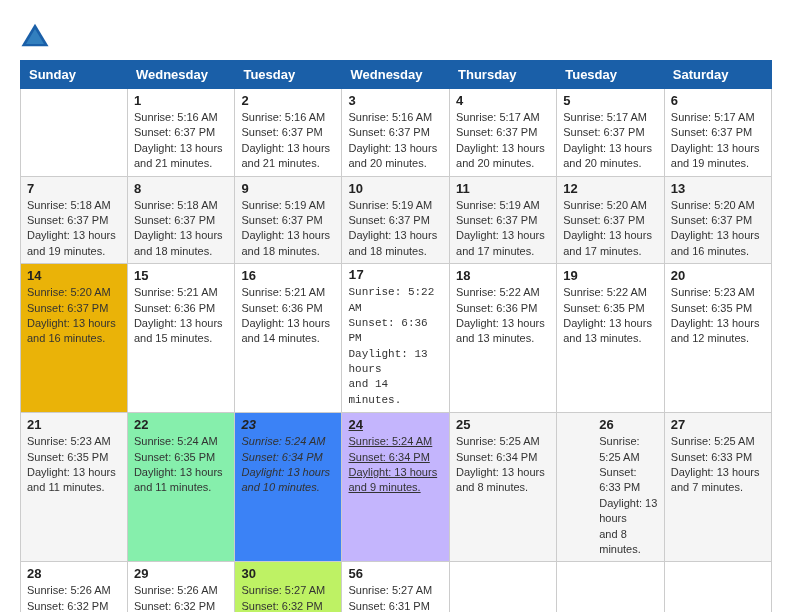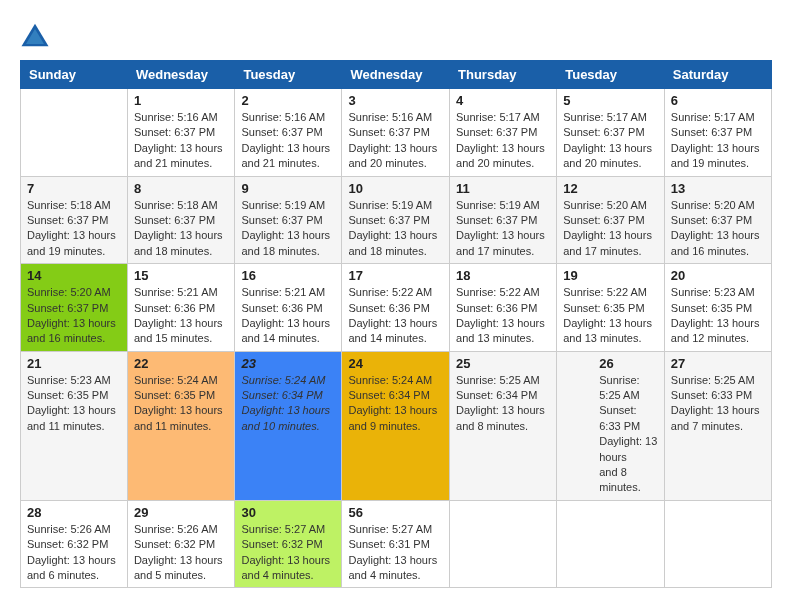--- a/index.html
+++ b/index.html
@@ -224,42 +224,42 @@
         </td>
         <td style="background-color: rgb(245, 245, 245); margin-left: 47px;">
           <span class="day-number">13</span>
           <div class="day-info" style="white-space: pre-line;">Sunrise: 5:20 AM
 Sunset: 6:37 PM
 Daylight: 13 hours
 and 16 minutes.</div>
         </td>
       </tr>
       <tr>
-        <td style="background-color: #84cc16;">
+        <td style="background-color: #eab308;">
           <span class="day-number">14</span>
           <div class="day-info" style="white-space: pre-line;">Sunrise: 5:20 AM
 Sunset: 6:37 PM
 Daylight: 13 hours
 and 16 minutes.</div>
         </td>
         <td style="background-color: rgb(255, 255, 255);">
           <span class="day-number">15</span>
           <div class="day-info" style="white-space: pre-line;">Sunrise: 5:21 AM
 Sunset: 6:36 PM
 Daylight: 13 hours
 and 15 minutes.</div>
         </td>
         <td style="background-color: rgb(255, 255, 255);">
           <span class="day-number">16</span>
           <div class="day-info" style="white-space: pre-line;">Sunrise: 5:21 AM
 Sunset: 6:36 PM
 Daylight: 13 hours
 and 14 minutes.</div>
         </td>
-        <td style="background-color: rgb(255, 255, 255);">
+        <td style="background-color: rgb(255, 255, 255); font-family: Liberation Mono, monospace;">
           <span class="day-number">17</span>
           <div class="day-info" style="white-space: pre-line;">Sunrise: 5:22 AM
 Sunset: 6:36 PM
 Daylight: 13 hours
 and 14 minutes.</div>
         </td>
         <td style="background-color: rgb(255, 255, 255);">
           <span class="day-number">18</span>
           <div class="day-info" style="white-space: pre-line;">Sunrise: 5:22 AM
 Sunset: 6:36 PM
@@ -282,35 +282,35 @@
         </td>
       </tr>
       <tr>
         <td style="background-color: rgb(245, 245, 245);">
           <span class="day-number">21</span>
           <div class="day-info" style="white-space: pre-line;">Sunrise: 5:23 AM
 Sunset: 6:35 PM
 Daylight: 13 hours
 and 11 minutes.</div>
         </td>
-        <td style="background-color: #fdba74;">
+        <td style="background-color: #86efac;">
           <span class="day-number">22</span>
           <div class="day-info" style="white-space: pre-line;">Sunrise: 5:24 AM
 Sunset: 6:35 PM
 Daylight: 13 hours
 and 11 minutes.</div>
         </td>
         <td style="background-color: #3b82f6; font-style: italic;">
           <span class="day-number">23</span>
           <div class="day-info" style="white-space: pre-line;">Sunrise: 5:24 AM
 Sunset: 6:34 PM
 Daylight: 13 hours
 and 10 minutes.</div>
         </td>
-        <td style="background-color: #eab308;">
+        <td style="background-color: #c4b5fd; text-decoration: underline;">
           <span class="day-number">24</span>
           <div class="day-info" style="white-space: pre-line;">Sunrise: 5:24 AM
 Sunset: 6:34 PM
 Daylight: 13 hours
 and 9 minutes.</div>
         </td>
         <td style="background-color: rgb(245, 245, 245);">
           <span class="day-number">25</span>
           <div class="day-info" style="white-space: pre-line;">Sunrise: 5:25 AM
 Sunset: 6:34 PM

